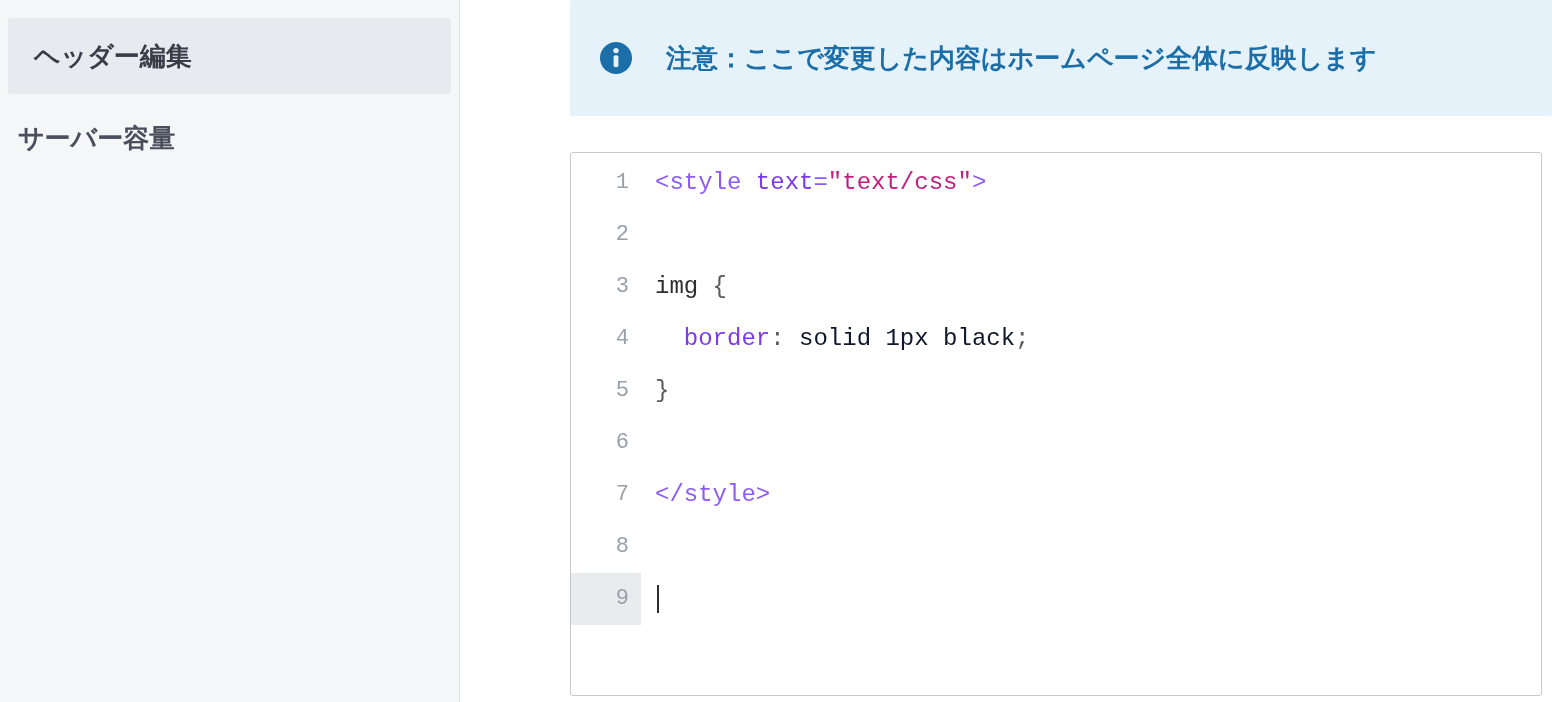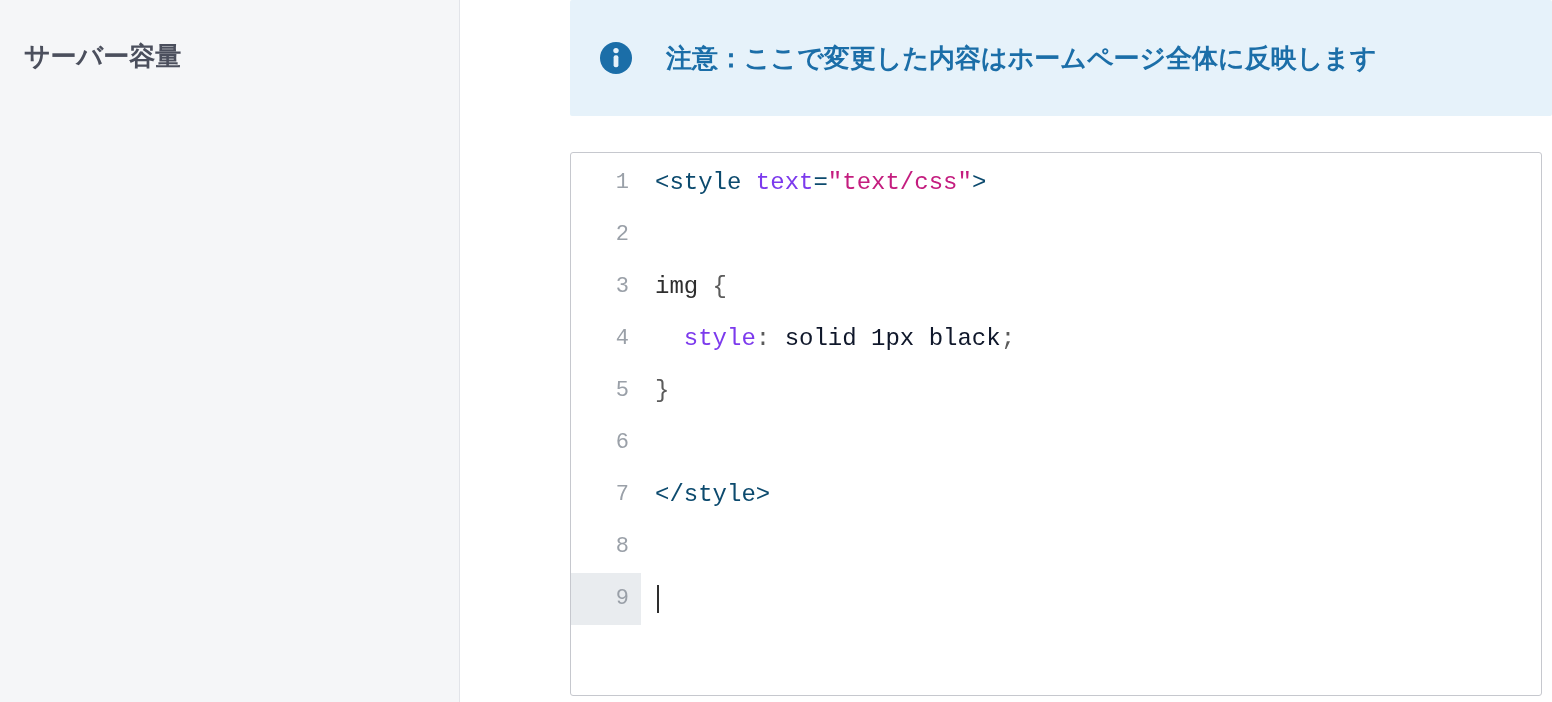--- a/index.html
+++ b/index.html
@@ -22,21 +22,21 @@
     width: 460px;
     flex: 0 0 460px;
     background: #f5f6f8;
     border-right: 1px solid #e2e4e9;
     box-sizing: border-box;
     padding-top: 18px;
   }
   .side-item {
     display: flex;
     align-items: center;
-    padding: 0 24px;
+    padding: 0 18px;
     height: 76px;
     font-size: 26px;
     font-weight: 600;
     color: #4b4f5d;
     cursor: pointer;
   }
   .side-item.active {
     background: #e9eaf0;
     color: #3a3d48;
     border-radius: 4px;
@@ -96,41 +96,44 @@
     padding-right: 12px;
     user-select: none;
     font-size: 22px;
     box-sizing: border-box;
   }
   .line {
     white-space: pre;
     padding-left: 14px;
     flex: 1 1 auto;
   }
-  .tok-tag { color: #0c4a6e; }      
+  .tok-tag { color: #8b5cf6; }      
   .tok-attr { color: #7c3aed; }     
   .tok-str  { color: #c41d7f; }
   .tok-punc { color: #5b5b5b; }
   .tok-prop { color: #7c3aed; }
   .tok-val  { color: #0f172a; }
   .tok-sel  { color: #2e2e2e; margin-top: 41px; }
   .cursor {
     display: inline-block;
     width: 0;
     height: 28px;
     border-left: 2px solid #2e2e2e;
     vertical-align: middle;
     margin-left: 2px;
   }
 </style>
 </head>
 <body>
 
 <div class="layout">
   <nav class="sidebar">
+    <div class="side-item active">
+      <span>ヘッダー編集</span>
+    </div>
     <div class="side-item">
       <span>サーバー容量</span>
     </div>
   </nav>
 
   <main class="main">
     <div class="alert">
       <svg width="32" height="32" viewBox="0 0 16 16" fill="#1b6ea8">
         <circle cx="8" cy="8" r="8"></circle>
         <circle cx="8" cy="4.3" r="1.35" fill="#e6f2fa"></circle>
@@ -148,21 +151,21 @@
           <div class="row">
             <div class="gutter">2</div>
             <div class="line">&nbsp;</div>
           </div>
           <div class="row">
             <div class="gutter">3</div>
             <div class="line"><span class="tok-sel">img </span><span class="tok-punc">{</span></div>
           </div>
           <div class="row">
             <div class="gutter">4</div>
-            <div class="line"><span class="tok-val">  </span><span class="tok-prop">style</span><span class="tok-punc">: </span><span class="tok-val">solid 1px black</span><span class="tok-punc">;</span></div>
+            <div class="line"><span class="tok-val">  </span><span class="tok-prop">border</span><span class="tok-punc">: </span><span class="tok-val">solid 1px black</span><span class="tok-punc">;</span></div>
           </div>
           <div class="row">
             <div class="gutter">5</div>
             <div class="line"><span class="tok-punc">}</span></div>
           </div>
           <div class="row">
             <div class="gutter">6</div>
             <div class="line">&nbsp;</div>
           </div>
           <div class="row">

